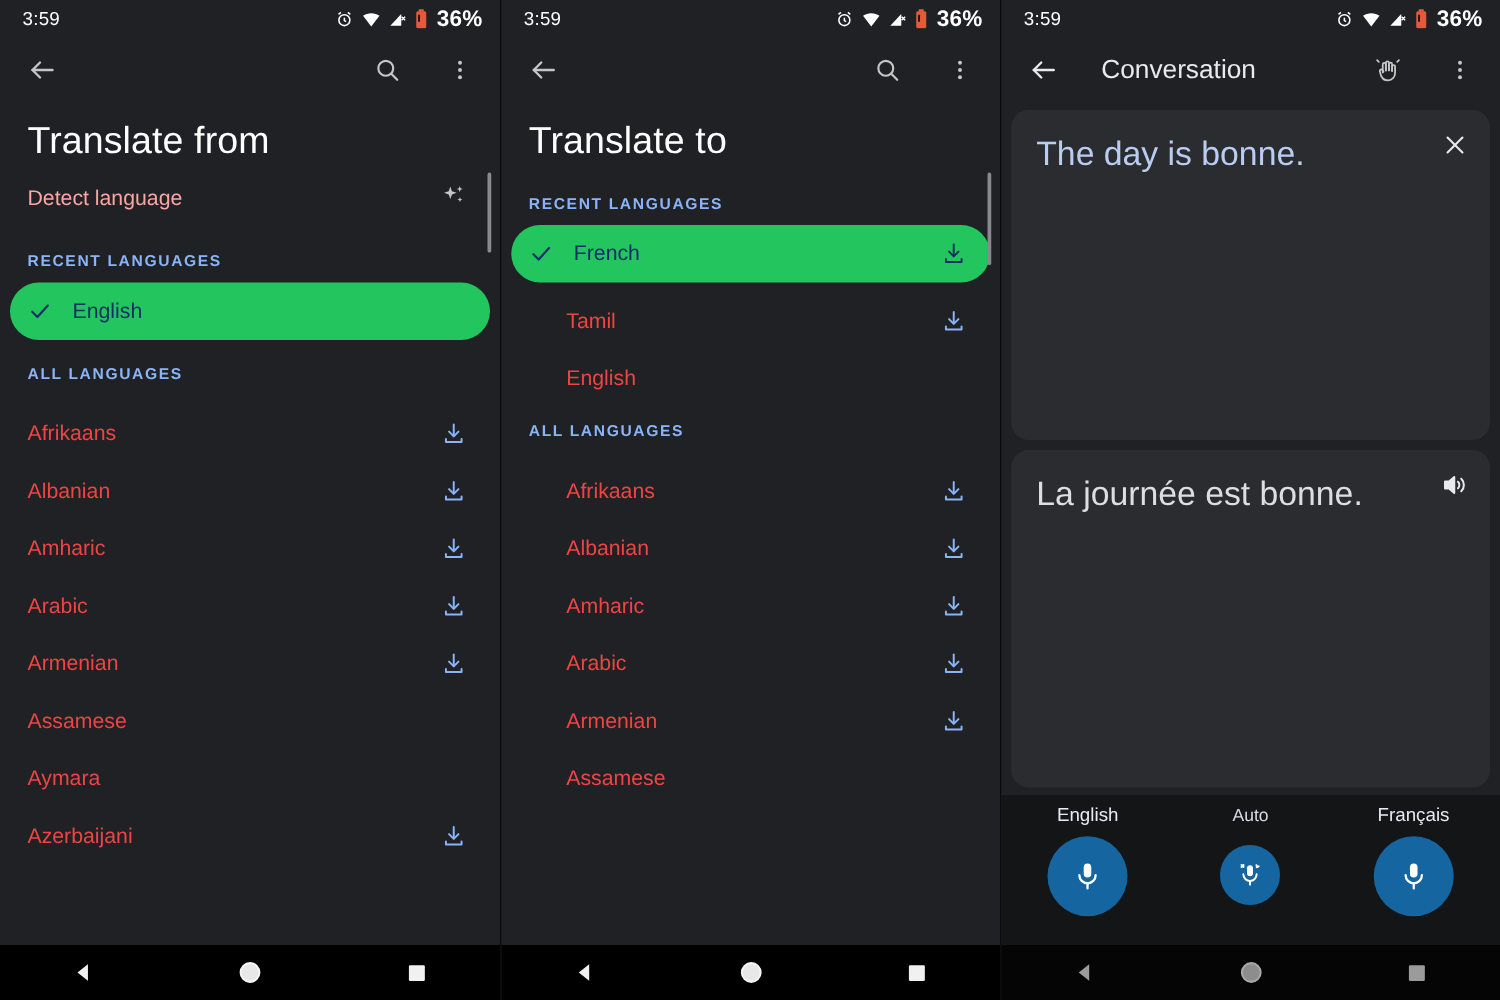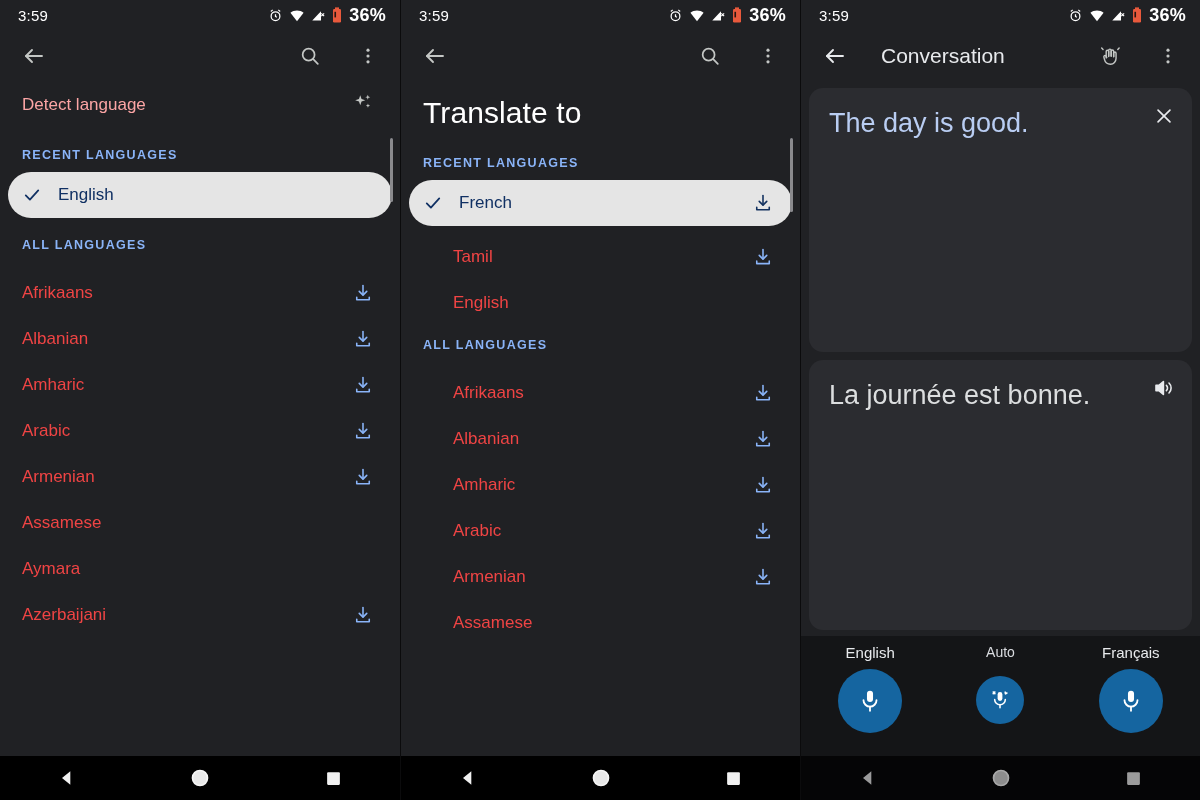--- a/index.html
+++ b/index.html
@@ -108,21 +108,21 @@
     display: flex;
     align-items: center;
     padding: 16px 26px 0 22px;
     color: #ef4444;
     font-size: 17px;
   }
   .lang-row .name { flex: 1 1 auto; }
   .lang-row .check { width: 30px; flex: 0 0 30px; display:flex; align-items:center; }
   .lang-row.indent .name { padding-left: 30px; }
   .lang-row.selected {
-    background: #e5e5e5;
+    background: #22c55e;
     color: #103063;
     border-radius: 23px;
     margin: 0 8px;
     padding: 0 18px 0 14px;
   }
   .lang-row.selected .check { width: 36px; flex: 0 0 36px; }
   .dl { width: 22px; height: 22px; flex: 0 0 22px; display:flex; align-items:center; justify-content:center; }
 
   
   .conv-body {
@@ -248,20 +248,21 @@
       <span class="iconbtn">
         <svg width="20" height="20" viewBox="0 0 24 24" fill="#c4c7c5">
           <circle cx="12" cy="5" r="1.9"></circle>
             <circle cx="12" cy="12" r="1.9"></circle>
             <circle cx="12" cy="19" r="1.9"></circle>
         </svg>
       </span>
     </div>
 
     <div class="body">
+      <div class="page-title">Translate from</div>
 
       <div class="detect-row">
         <span class="label">Detect language</span>
         <span>
           <svg width="22" height="22" viewBox="0 0 24 24" fill="#c4c7c5">
             <path d="M9 3.5 10.4 7.6 14.5 9 10.4 10.4 9 14.5 7.6 10.4 3.5 9 7.6 7.6z"></path>
             <path d="M17.2 3 17.9 5 19.9 5.7 17.9 6.4 17.2 8.4 16.5 6.4 14.5 5.7 16.5 5z"></path>
             <path d="M17.4 12.6 18 14.3 19.7 14.9 18 15.5 17.4 17.2 16.8 15.5 15.1 14.9 16.8 14.3z"></path>
           </svg>
         </span>
@@ -605,21 +606,21 @@
         <svg width="20" height="20" viewBox="0 0 24 24" fill="#c4c7c5">
           <circle cx="12" cy="5" r="1.9"></circle>
             <circle cx="12" cy="12" r="1.9"></circle>
             <circle cx="12" cy="19" r="1.9"></circle>
         </svg>
       </span>
     </div>
 
     <div class="conv-body">
       <div class="bubble source">
-        <div class="text">The day is good.</div>
+        <div class="text">The day is bonne.</div>
         <span class="corner-btn">
           <svg width="22" height="22" viewBox="0 0 24 24" fill="none" stroke="#e8eaed" stroke-width="1.8" stroke-linecap="round">
             <path d="M5.5 5.5 18.5 18.5"></path>
               <path d="M18.5 5.5 5.5 18.5"></path>
           </svg>
         </span>
       </div>
 
       <div class="bubble target">
         <div class="text">La journée est bonne.</div>

